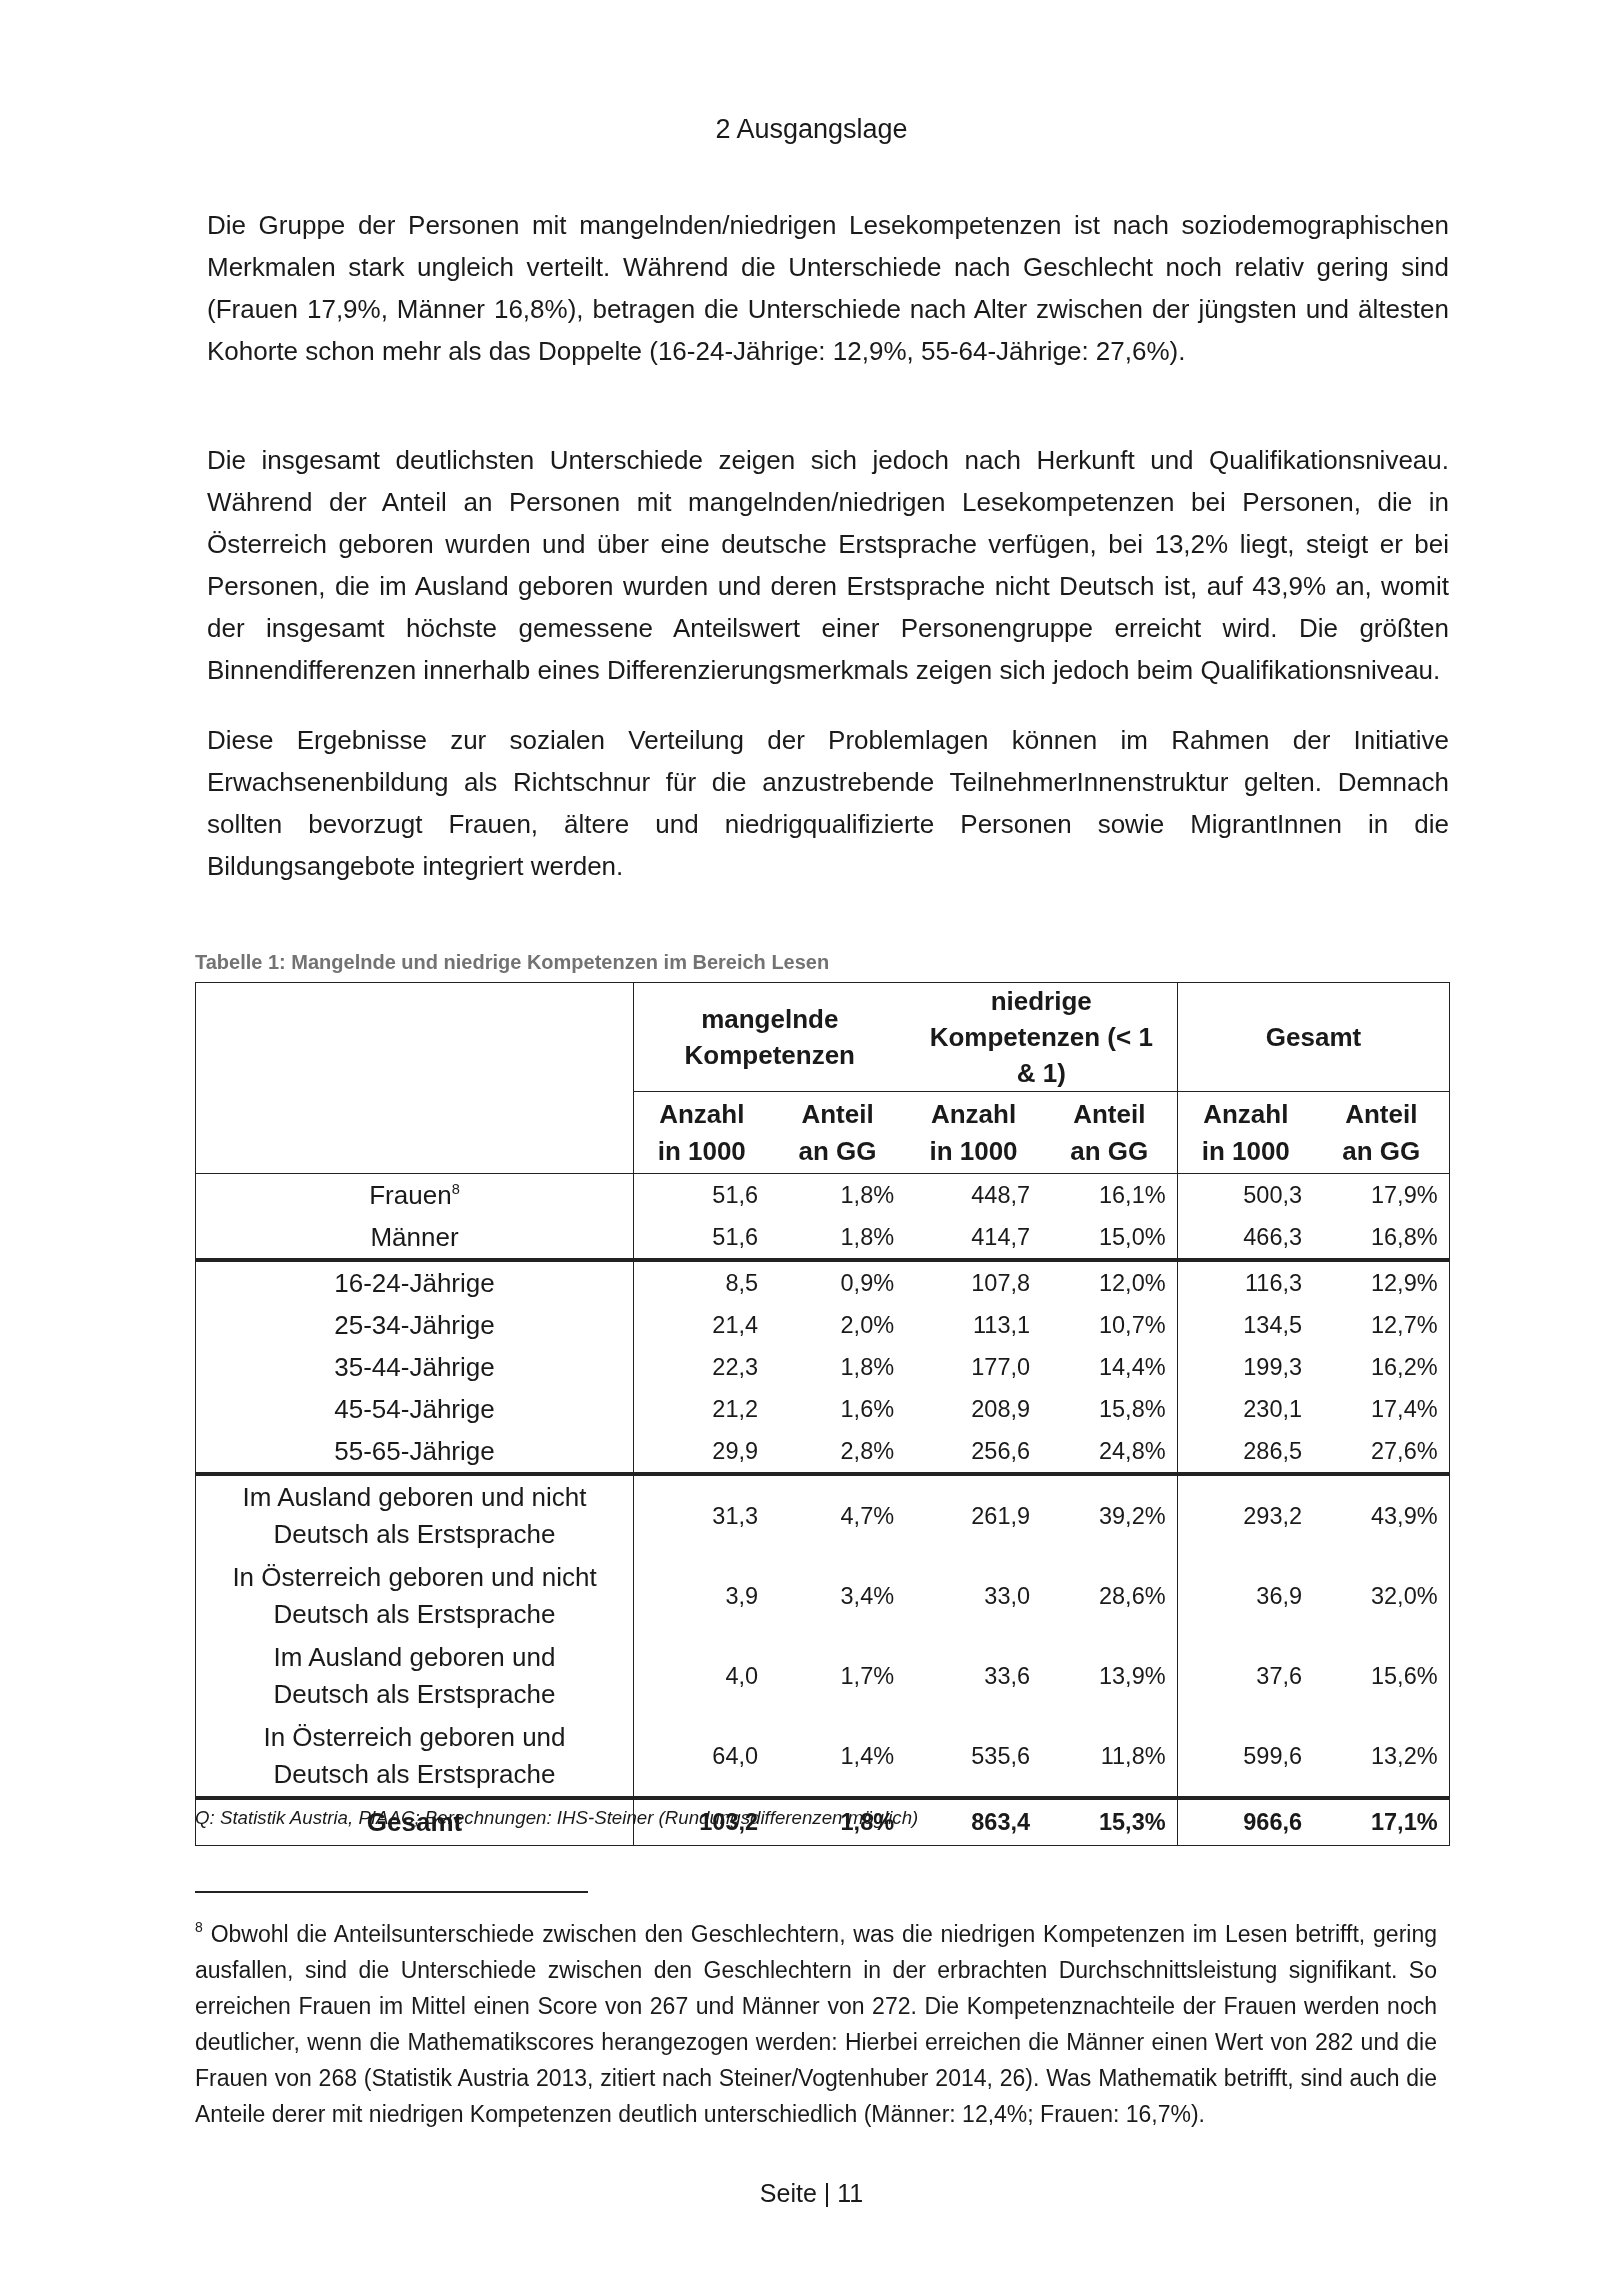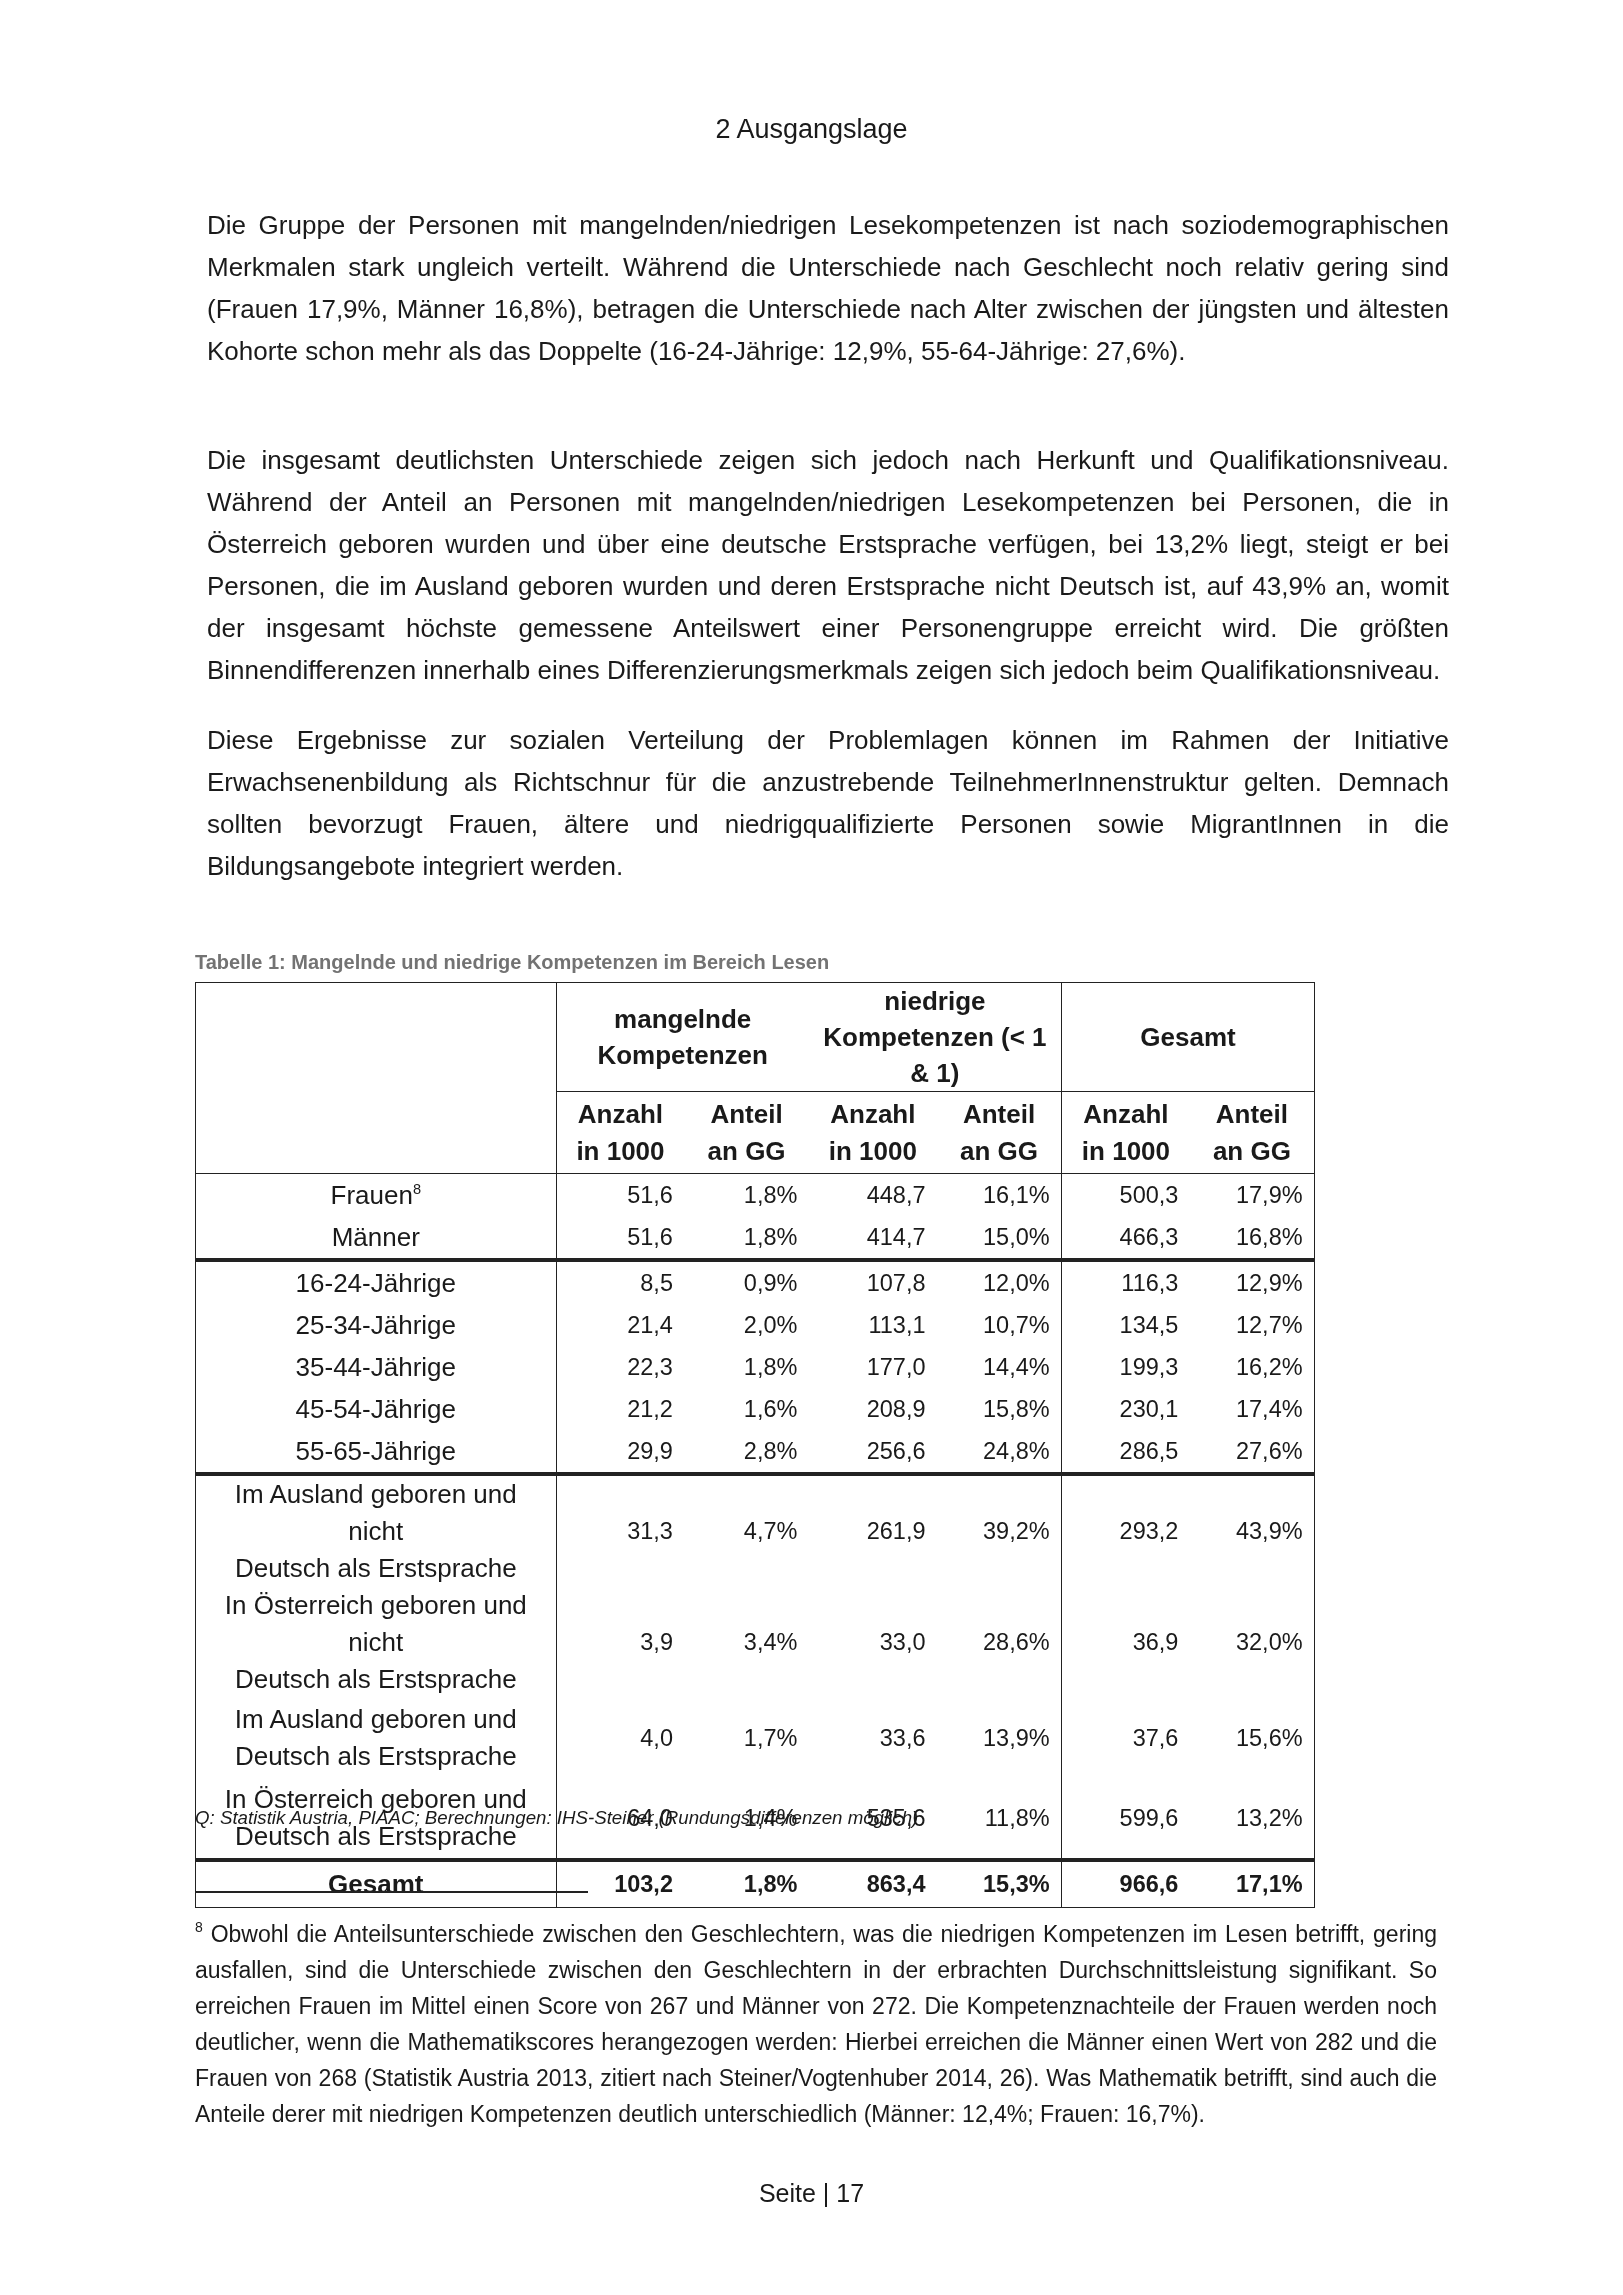--- a/index.html
+++ b/index.html
@@ -18,21 +18,21 @@
     margin: 12px;
   }
   #p1 { top: 192px; }
   #p2 { top: 427px; }
   #p3 { top: 707px; }
   .caption {
     position: absolute; left: 195px; top: 951px;
     font-size: 20px; font-weight: bold; color: #737373;
   }
   table.data {
-    position: absolute; left: 195px; top: 982px; width: 1120px;
+    position: absolute; left: 195px; top: 982px; width: 1255px;
     border-collapse: collapse; font-size: 26px;
   }
   table.data td, table.data th {
     padding: 0 11.4px; vertical-align: middle;
   }
   table.data .outer-left { border-left: 1.6px solid #222; }
   table.data .outer-right { border-right: 1.6px solid #222; }
   table.data .vline { border-left: 1.6px solid #222; }
   .hdr-group { font-weight: bold; text-align: center; line-height: 36px; height: 78px; border-top: 1.6px solid #222; }
   .hdr-sub { text-align: center; line-height: 37px; height: 81px; border-top: 1.6px solid #222; font-weight: bold; }
@@ -207,14 +207,14 @@
         <td class="num outer-right">17,1%</td>
       </tr>
     </tbody>
 </table>
 
 <div class="source">Q: Statistik Austria, PIAAC; Berechnungen: IHS-Steiner (Rundungsdifferenzen möglich)</div>
 
 <div class="footnote-rule"></div>
 <p class="footnote"><sup>8</sup> <span>Obwohl die Anteilsunterschiede zwischen den Geschlechtern, was die niedrigen Kompetenzen im Lesen betrifft, gering ausfallen, sind die Unterschiede zwischen den Geschlechtern in der erbrachten Durchschnittsleistung signifikant. So erreichen Frauen im Mittel einen Score von 267 und Männer von 272. Die Kompetenznachteile der Frauen werden noch deutlicher, wenn die Mathematikscores herangezogen werden: Hierbei erreichen die Männer einen Wert von 282 und die Frauen von 268 (Statistik Austria 2013, zitiert nach Steiner/Vogtenhuber 2014, 26). Was Mathematik betrifft, sind auch die Anteile derer mit niedrigen Kompetenzen deutlich unterschiedlich (Männer: 12,4%; Frauen: 16,7%).</span></p>
 
-<div class="page-footer">Seite | 17</div>
+<div class="page-footer">Seite | 11</div>
 
 
 </body></html>

